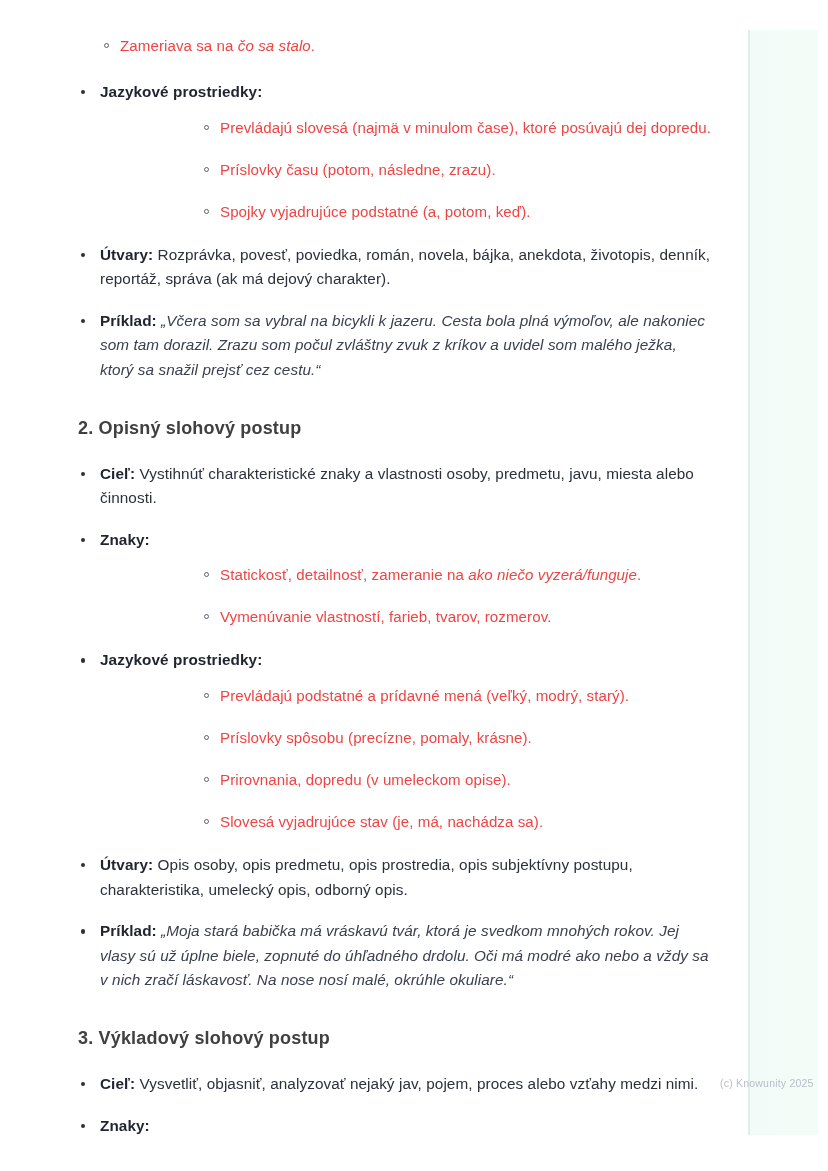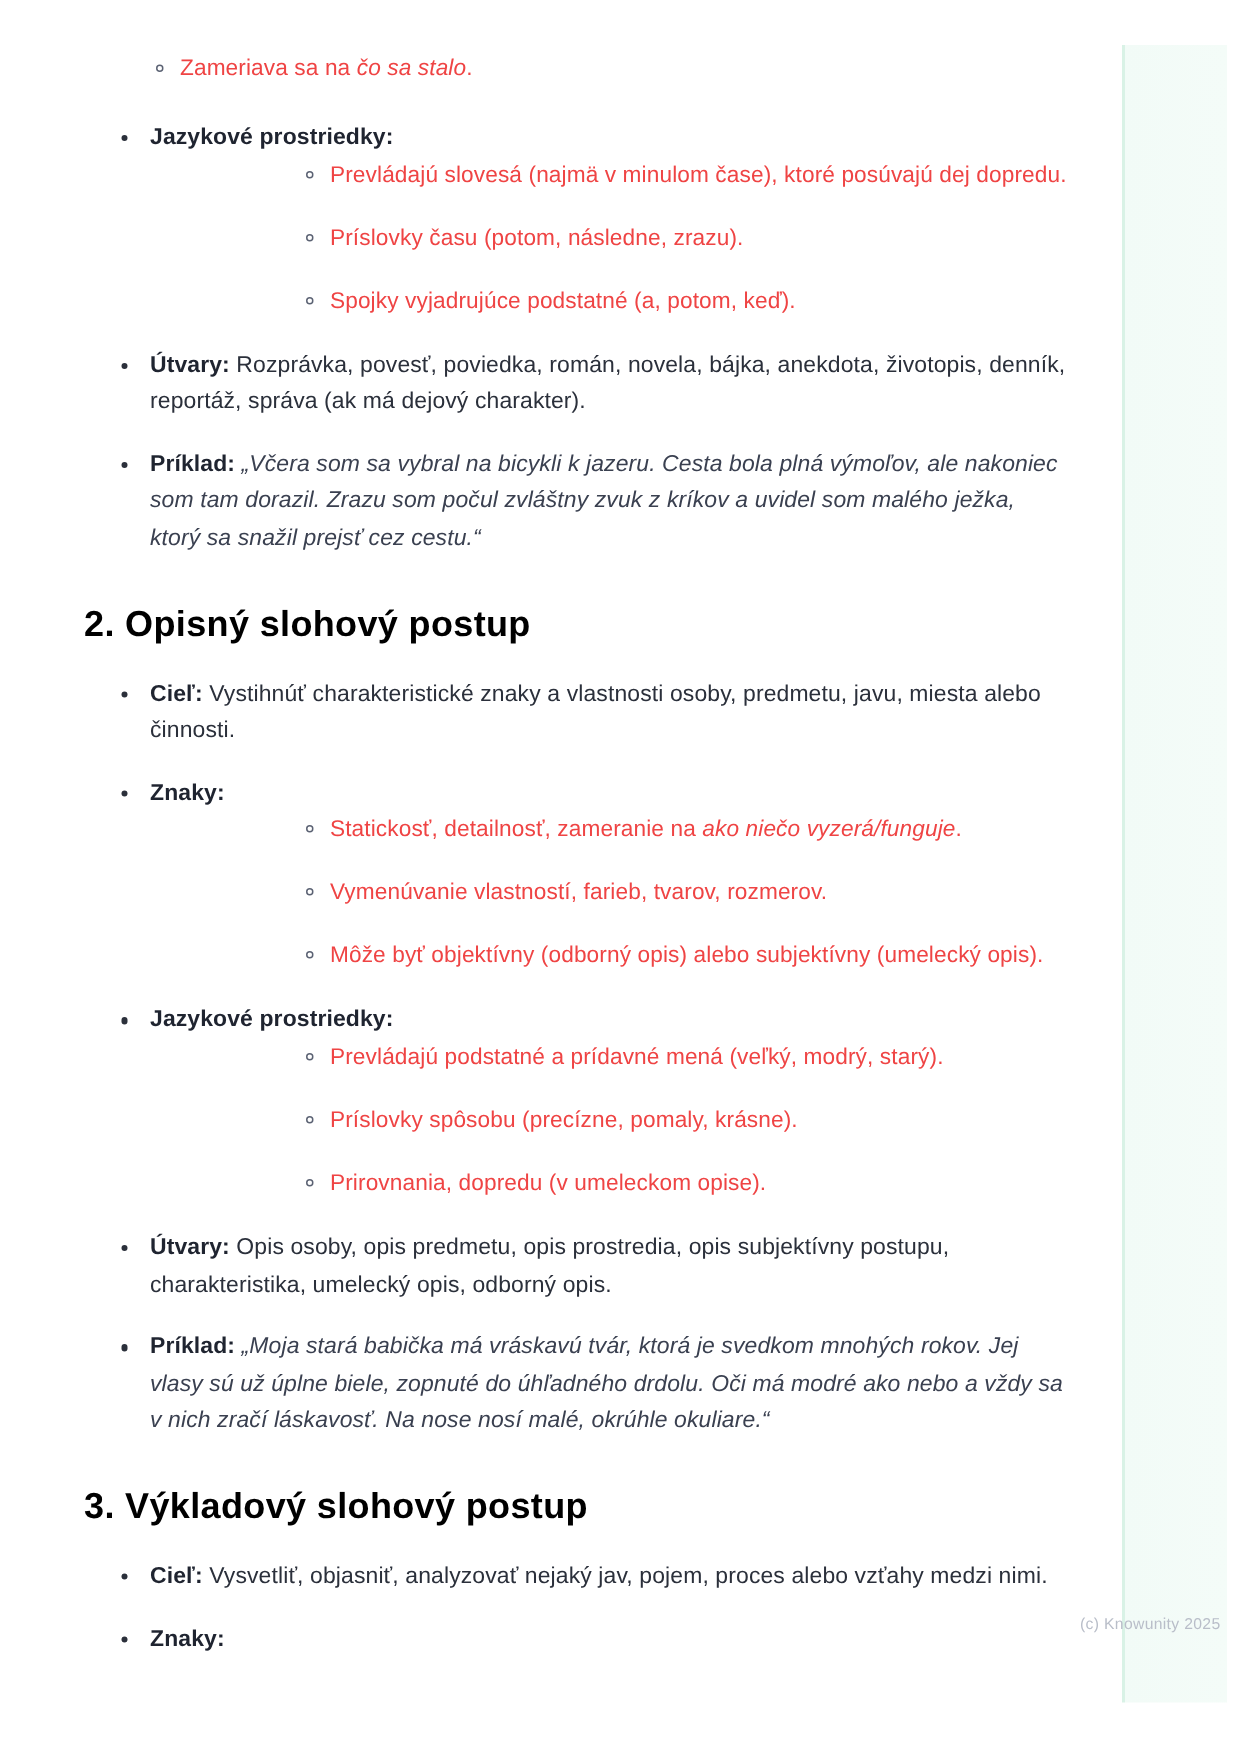--- a/index.html
+++ b/index.html
@@ -58,21 +58,21 @@
     position: absolute;
     left: 81px;
     top: 10px;
     width: 4.4px;
     height: 4.4px;
     border-radius: 50%;
     background: #2b303b;
   }
 
   
-  .l2 { }
+  .l2 { margin-top: 11px; }
   .l2 > li {
     position: relative;
     padding-left: 120px;
     margin-bottom: 18px;
     font-size: 15.1px;
     line-height: 24px;
     color: #ef4444;
     letter-spacing: 0.005em;
   }
   .l2 > li:last-child { margin-bottom: 0; }
@@ -91,24 +91,24 @@
   
   .l2.root { margin-top: 0; }
   .l2.root > li { margin-bottom: 0; }
 
   .lbl { font-weight: bold; color: #1f2430; }
   .it  { font-style: italic; }
   .quote { font-style: italic; color: #3a4050; }
 
   
   .heading {
-    font-size: 24px;
+    font-size: 18px;
     font-weight: bold;
-    color: #000000;
-    padding-left: 56px;
+    color: #404040;
+    padding-left: 78px;
     margin: 31px 0 20px 0;
     letter-spacing: 0.01em;
     line-height: 28px;
   }
 
   
   .watermark {
     position: absolute;
     left: 720px;
     top: 1077px;
@@ -162,30 +162,30 @@
 
       <li>
         <span class="lbl">Cieľ:</span><span> Vystihnúť charakteristické znaky a vlastnosti osoby, predmetu, javu, miesta alebo činnosti.</span>
       </li>
 
       <li>
         <span class="lbl">Znaky:</span>
         <ul class="l2">
           <li><span>Statickosť, detailnosť, zameranie na </span><span class="it">ako niečo vyzerá/funguje</span><span>.</span></li>
           <li><span>Vymenúvanie vlastností, farieb, tvarov, rozmerov.</span></li>
-          <li><span>Môže byť objektívny (odborný opis) alebo subjektívny (umelecký opis).</span></li>
         </ul>
       </li>
 
       <li style="margin-top:19px">
         <span class="lbl">Jazykové prostriedky:</span>
         <ul class="l2">
           <li><span>Prevládajú podstatné a prídavné mená (veľký, modrý, starý).</span></li>
           <li><span>Príslovky spôsobu (precízne, pomaly, krásne).</span></li>
           <li><span>Prirovnania, dopredu (v umeleckom opise).</span></li>
+          <li><span>Slovesá vyjadrujúce stav (je, má, nachádza sa).</span></li>
         </ul>
       </li>
 
       <li style="margin-top:19px">
         <span class="lbl">Útvary:</span><span> Opis osoby, opis predmetu, opis prostredia, opis subjektívny postupu, charakteristika, umelecký opis, odborný opis.</span>
       </li>
 
       <li>
         <span class="lbl">Príklad:</span><span class="quote"> „Moja stará babička má vráskavú tvár, ktorá je svedkom mnohých rokov. Jej vlasy sú už úplne biele, zopnuté do úhľadného drdolu. Oči má modré ako nebo a vždy sa v nich zračí láskavosť. Na nose nosí malé, okrúhle okuliare.“</span>
       </li>

